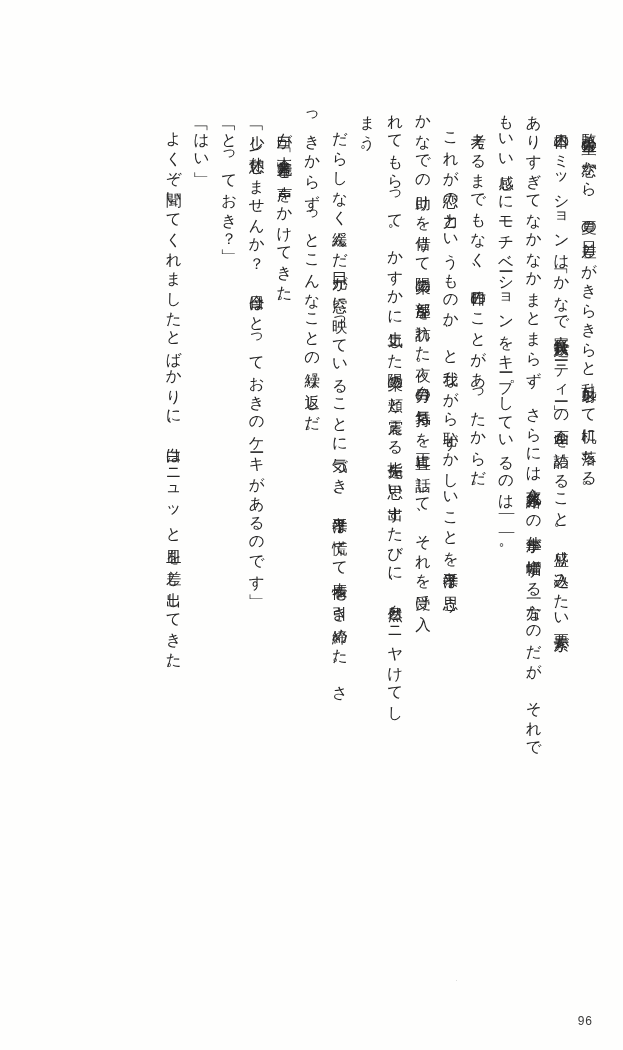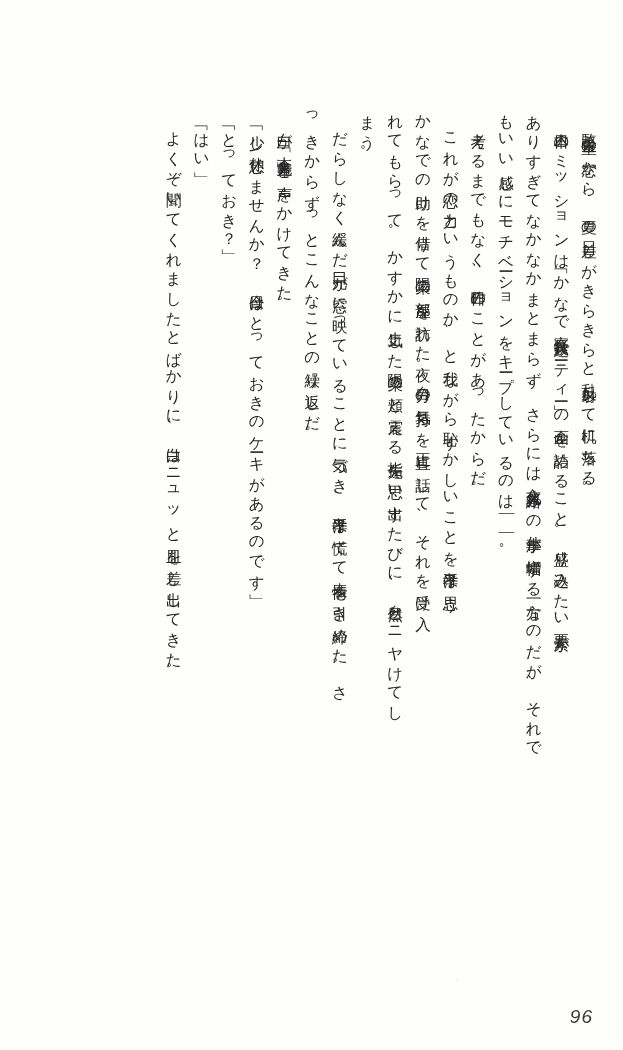--- a/index.html
+++ b/index.html
@@ -47,24 +47,23 @@
     -webkit-font-smoothing: antialiased;
   }
   .line.indent {
     padding-top: 17px;
   }
   #page-number {
     position: absolute;
     right: 30px;
     bottom: 22px;
     font-family: "Liberation Sans", sans-serif;
-    font-size: 19px;
+    font-size: 12px;
     color: #3a3a3a;
     letter-spacing: 1px;
-    font-style: italic;
   }
   .faint-mark {
     position: absolute;
     color: #d8d8d8;
     font-size: 9px;
     font-family: "Liberation Sans", sans-serif;
   }
 </style>
 </head>
 <body>

